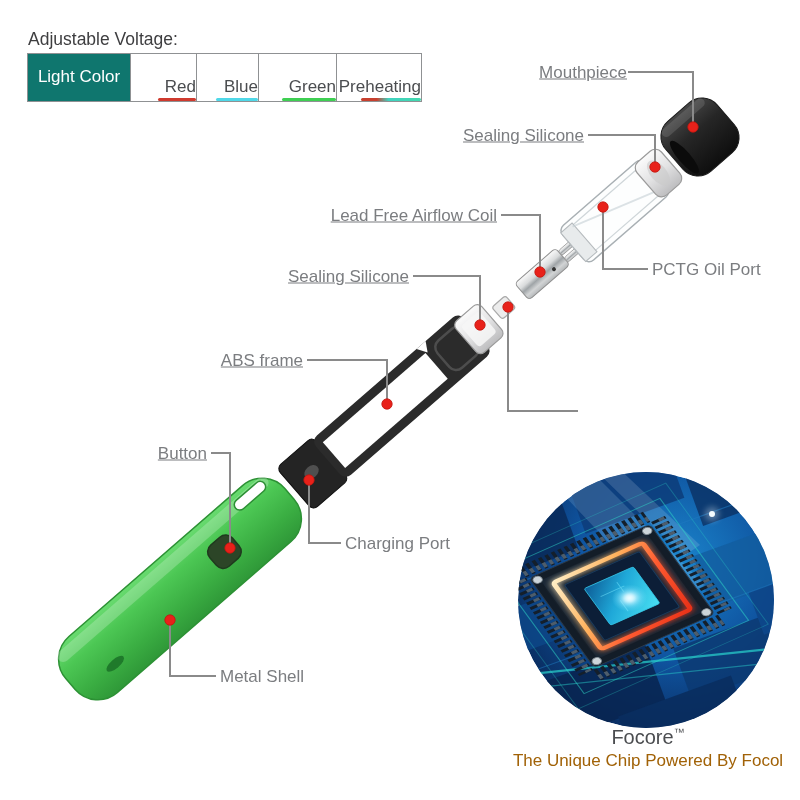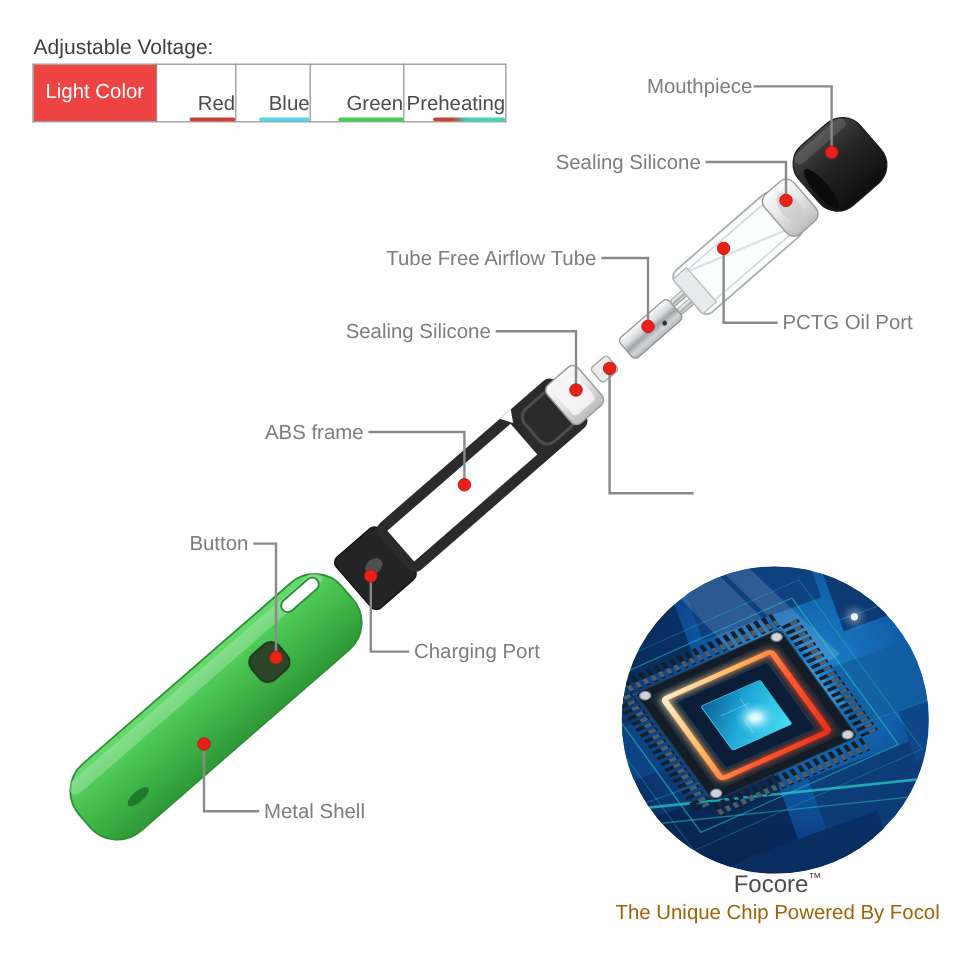--- a/index.html
+++ b/index.html
@@ -9,29 +9,29 @@
 
   
   .page-title{position:absolute;left:28px;top:29px;font-size:17.5px;color:#3e3e40;}
 
   
   .vtable{position:absolute;left:27px;top:53px;border-collapse:collapse;table-layout:fixed;background:#fff;}
   .vtable td{border:1px solid #8f9193;padding:0;text-align:center;vertical-align:middle;
              font-size:17px;color:#4b4d50;background:#fff;}
   .vtable tr.r1 td{height:36px;}
   .vtable tr.r2 td{height:34px;}
-  .vtable td.hdr-gray{background:#ef4444;color:#ffffff;}
+  .vtable td.hdr-gray{background:#0f766e;color:#ffffff;}
   .vtable td.hdr-black{background:#2b2b2b;color:#ffffff;font-weight:bold;}
   .cellwrap{display:flex;flex-direction:column;align-items:flex-end;justify-content:center;line-height:1.05;margin-top:24px;}
   .uline{display:block;height:3px;border-radius:1.5px;margin-top:2px;}
 
   
   .lbl{position:absolute;font-size:17px;color:#7b7d80;white-space:nowrap;line-height:1;
        transform:translateY(-50%);}
-  .lbl.ra{transform:translate(-100%,-50%);}
+  .lbl.ra{transform:translate(-100%,-50%);text-decoration:underline;}
 
   
   .leader{fill:none;stroke:#8a8a8a;stroke-width:2;}
   .dot{fill:#e8211a;stroke:#c0170f;stroke-width:0.8;}
 
   
   .chip-brand{position:absolute;left:648px;top:726px;transform:translateX(-50%);
               font-size:20px;color:#4b4d50;white-space:nowrap;}
   .chip-brand sup{font-size:11px;}
   .chip-caption{position:absolute;left:648px;top:751px;transform:translateX(-50%);
@@ -269,21 +269,21 @@
               <span>Preheating</span>
         <span class="uline" style="width: 60px; background: linear-gradient(90deg, rgb(199, 64, 47) 0%, rgb(199, 64, 47) 26%, rgb(63, 210, 192) 46%, rgb(67, 217, 174) 100%);"></span>
             </div>
       </td>
     </tr>
   </tbody>
     </table>
 
   <div class="lbl ra" style="left:627px;top:72px">Mouthpiece</div>
   <div class="lbl ra" style="left:584px;top:135px">Sealing Silicone</div>
-  <div class="lbl ra" style="left:497px;top:215px">Tube Free Airflow Tube</div>
+  <div class="lbl ra" style="left:497px;top:215px">Lead Free Airflow Coil</div>
   <div class="lbl" style="left:652px;top:269px">PCTG Oil Port</div>
   <div class="lbl ra" style="left:409px;top:276px">Sealing Silicone</div>
   <div class="lbl ra" style="left:303px;top:360px">ABS frame</div>
   <div class="lbl ra" style="left:207px;top:453px">Button</div>
   <div class="lbl" style="left:345px;top:543px">Charging Port</div>
   <div class="lbl" style="left:220px;top:676px">Metal Shell</div>
 
   <div class="chip-brand">
     <span>Focore</span><sup>™</sup>
   </div>

